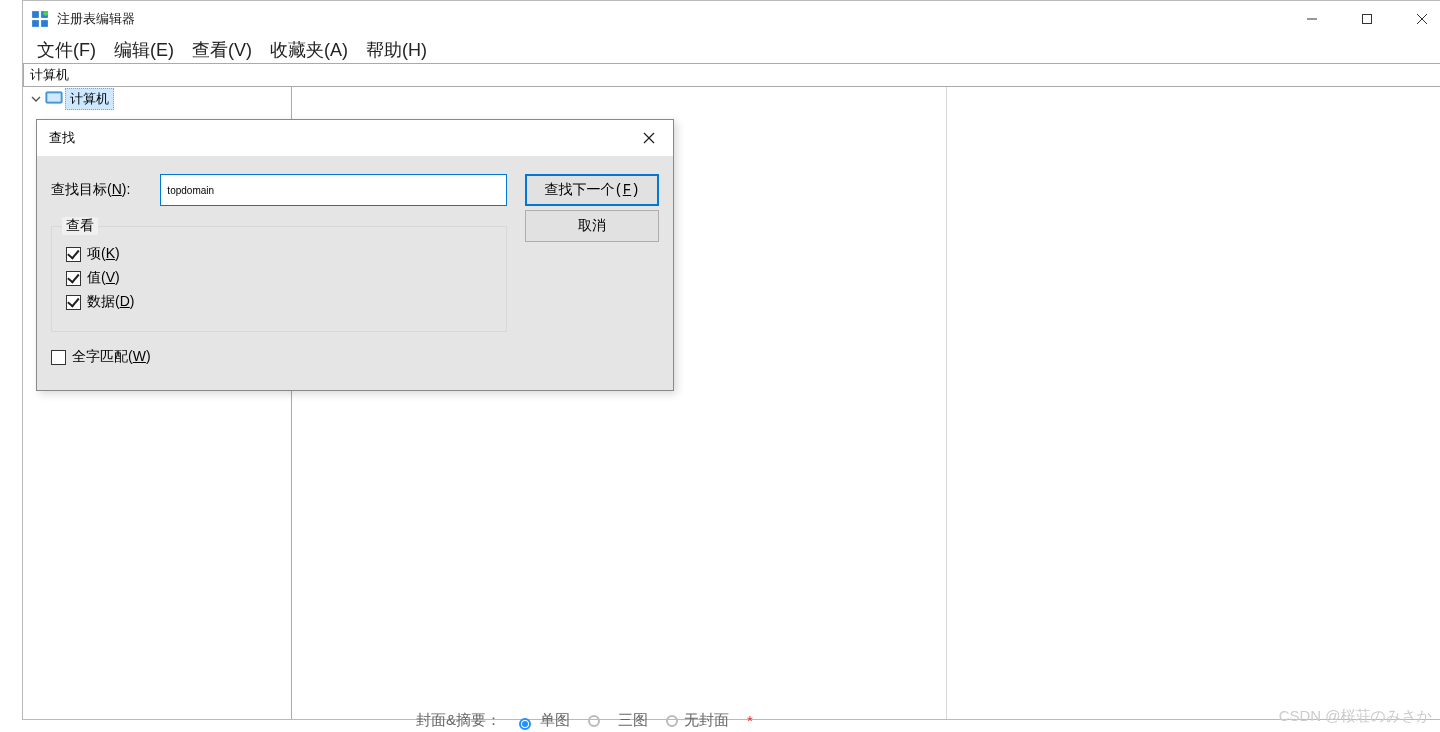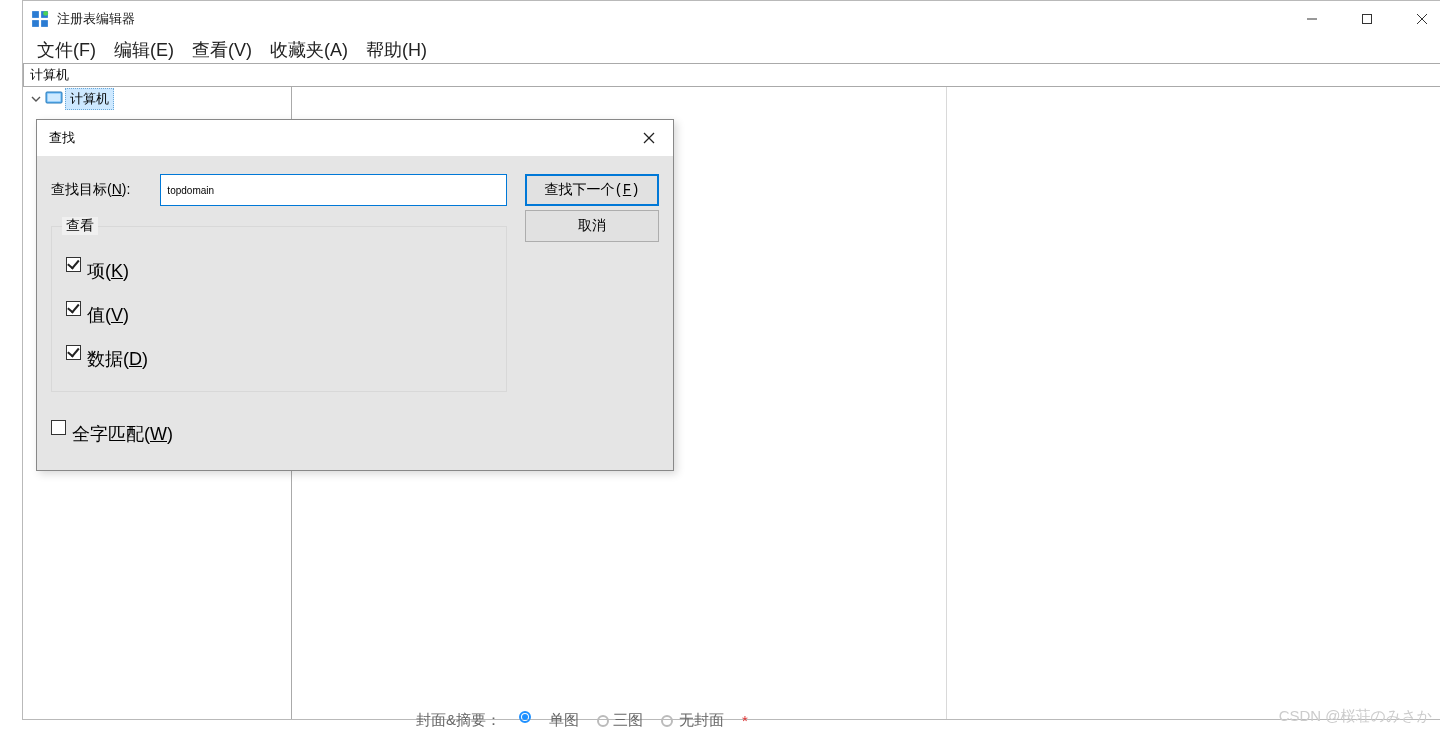--- a/index.html
+++ b/index.html
@@ -165,21 +165,21 @@
       width: 15px; height: 15px;
       border: 1px solid #333; background: #fff;
       display: inline-flex; align-items: center; justify-content: center;
     }
     .cb.checked::after {
       content: "";
       width: 9px; height: 5px;
       border-left: 2px solid #222; border-bottom: 2px solid #222;
       transform: rotate(-50deg) translate(1px,-1px);
     }
-    .cb-label { font-size: 18px; margin-top: 14px; }
+    .cb-label { font-size: 14px; }
     .dlg-right { width: 134px; display: flex; flex-direction: column; gap: 4px; font-family: Liberation Mono, monospace; }
     .btn {
       height: 32px;
       border: 1px solid #adadad;
       background: #e1e1e1;
       font-size: 14px;
       display: flex; align-items: center; justify-content: center;
     }
     .btn.primary { border: 2px solid #0078d7; }
 
@@ -307,25 +307,25 @@
     </div>
     <div class="dlg-right">
       <div class="btn primary">查找下一个(<u>F</u>)</div>
       <div class="btn">取消</div>
     </div>
   </div>
 </div>
 
 <div class="behind-strip">
   <span>封面&amp;摘要：</span>
-  <span style="display:flex;align-items:flex-start;gap:18px">
+  <span style="display:flex;align-items:flex-end;gap:9px">
       <span class="radio-dot filled"></span>
       <span>单图</span>
     </span>
-  <span style="display:flex;align-items:center;gap:4px">
+  <span style="display:flex;align-items:center;gap:18px">
       <span class="radio-empty"></span>
       <span>三图</span>
     </span>
   <span style="display:flex;align-items:center;gap:6px">
       <span class="radio-empty"></span>
       <span>无封面</span>
     </span>
   <span class="red-star">*</span>
 </div>
 

